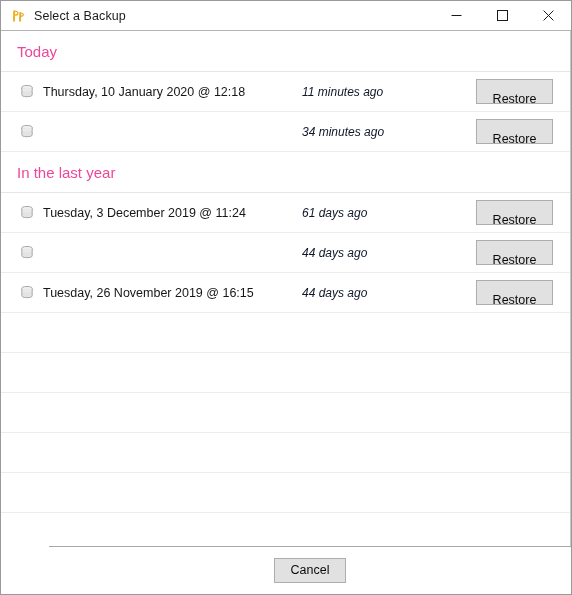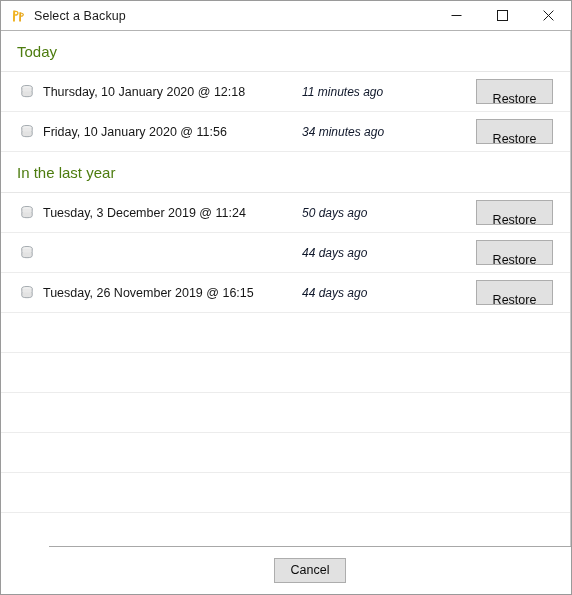--- a/index.html
+++ b/index.html
@@ -81,21 +81,21 @@
   }
 
   .section-header {
     height: 41px;
     box-sizing: border-box;
     display: flex;
     align-items: center;
     padding-left: 16px;
     border-bottom: 1px solid #e6e6e6;
     font-size: 15px;
-    color: #4d7c0f;
+    color: #ec4899;
     background: #ffffff;
   }
 
   .backup-row {
     height: 40px;
     box-sizing: border-box;
     display: flex;
     align-items: center;
     border-bottom: 1px solid #ececec;
     background: #ffffff;
@@ -231,39 +231,38 @@
     </div>
 
     <div class="backup-row">
       <span class="row-icon">
         <svg width="16" height="16" viewBox="0 0 16 16" aria-hidden="true">
           <ellipse cx="8" cy="3.6" rx="5.2" ry="2.1" fill="#f2f2f2" stroke="#9aa0a6" stroke-width="0.9"></ellipse>
           <path d="M2.8 3.6 v3.2 a5.2 2.1 0 0 0 10.4 0 v-3.2" fill="#e9e9e9" stroke="#9aa0a6" stroke-width="0.9"></path>
           <path d="M2.8 7.4 v3.2 a5.2 2.1 0 0 0 10.4 0 v-3.2" fill="#e3e3e3" stroke="#9aa0a6" stroke-width="0.9"></path>
         </svg>
       </span>
-      <span class="row-label">Friday, 10 January 2020 @ 11:56</span>
       <span class="row-rel">34 minutes ago</span>
       <button class="restore-btn">Restore</button>
     </div>
 
     <div class="section-header">
       <span>In the last year</span>
     </div>
 
     <div class="backup-row">
       <span class="row-icon">
         <svg width="16" height="16" viewBox="0 0 16 16" aria-hidden="true">
           <ellipse cx="8" cy="3.6" rx="5.2" ry="2.1" fill="#f2f2f2" stroke="#9aa0a6" stroke-width="0.9"></ellipse>
           <path d="M2.8 3.6 v3.2 a5.2 2.1 0 0 0 10.4 0 v-3.2" fill="#e9e9e9" stroke="#9aa0a6" stroke-width="0.9"></path>
           <path d="M2.8 7.4 v3.2 a5.2 2.1 0 0 0 10.4 0 v-3.2" fill="#e3e3e3" stroke="#9aa0a6" stroke-width="0.9"></path>
         </svg>
       </span>
       <span class="row-label">Tuesday, 3 December 2019 @ 11:24</span>
-      <span class="row-rel">50 days ago</span>
+      <span class="row-rel">61 days ago</span>
       <button class="restore-btn">Restore</button>
     </div>
 
     <div class="backup-row">
       <span class="row-icon">
         <svg width="16" height="16" viewBox="0 0 16 16" aria-hidden="true">
           <ellipse cx="8" cy="3.6" rx="5.2" ry="2.1" fill="#f2f2f2" stroke="#9aa0a6" stroke-width="0.9"></ellipse>
           <path d="M2.8 3.6 v3.2 a5.2 2.1 0 0 0 10.4 0 v-3.2" fill="#e9e9e9" stroke="#9aa0a6" stroke-width="0.9"></path>
           <path d="M2.8 7.4 v3.2 a5.2 2.1 0 0 0 10.4 0 v-3.2" fill="#e3e3e3" stroke="#9aa0a6" stroke-width="0.9"></path>
         </svg>

